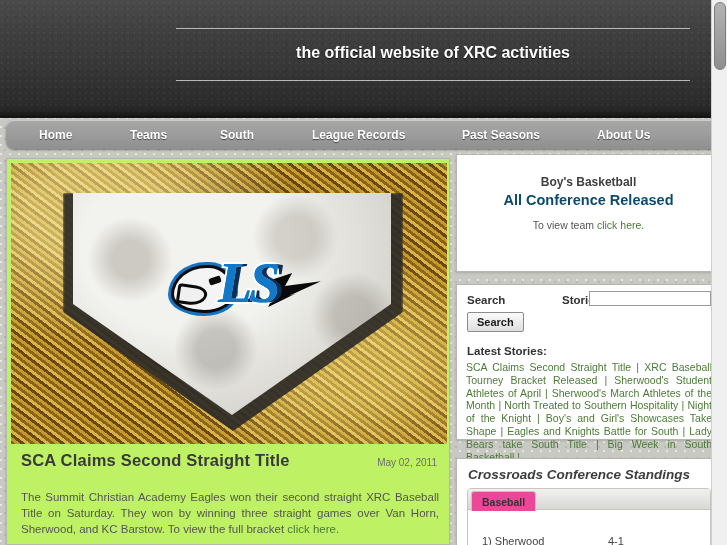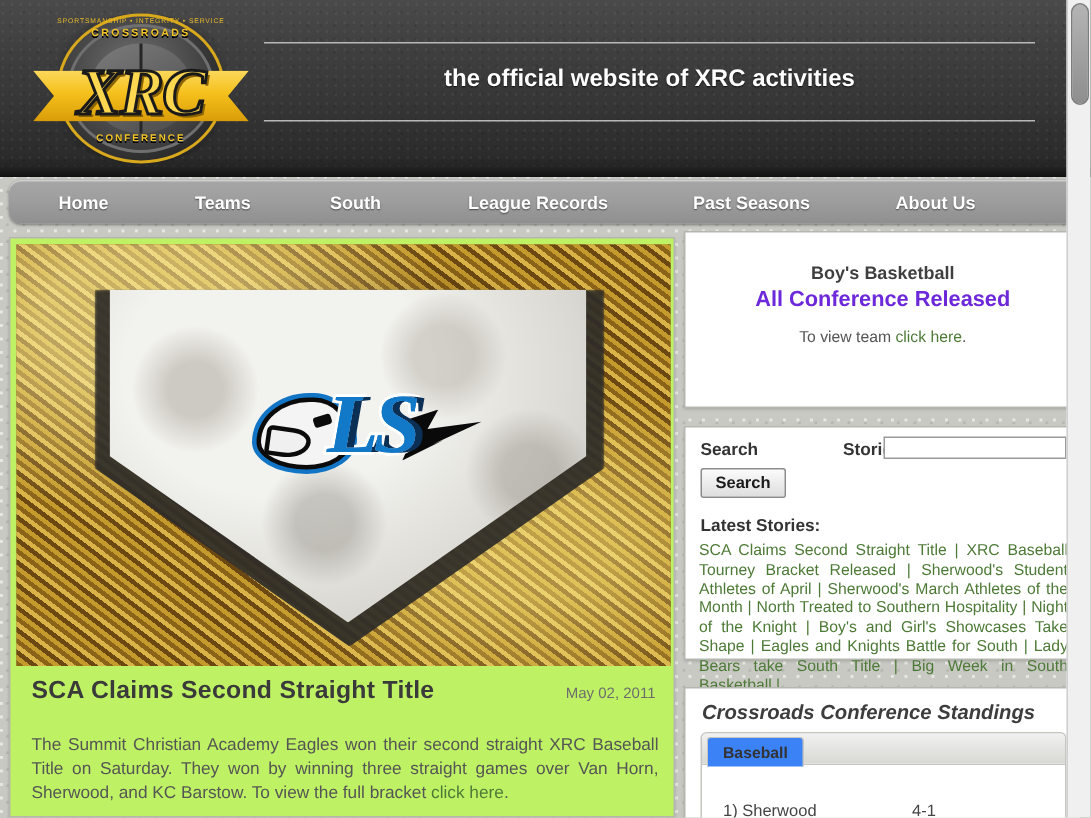--- a/index.html
+++ b/index.html
@@ -232,21 +232,21 @@
     background:#fff; border:1px solid #b6b6b1;
     box-shadow:0 1px 2px rgba(0,0,0,.15);
   }
   #panel-feature{ top:154px; height:118px; }
   #feature-line1{
     position:absolute; left:0; right:0; top:20px; text-align:center;
     font-size:12px; font-weight:bold; color:#3f3f3f;
   }
   #feature-line2{
     position:absolute; left:0; right:0; top:37px; text-align:center;
-    font-size:14.5px; font-weight:bold; color:#6d28d9;
+    font-size:14.5px; font-weight:bold; color:#0c4a6e;
   }
   #feature-sub{
     position:absolute; left:0; right:0; top:64px; text-align:center;
     font-size:10.5px; color:#555;
   }
   #feature-sub a{ color:#4d7a37; text-decoration:none; }
 
   #panel-search{ top:284px; height:156px; }
   #search-label{
     position:absolute; left:10px; top:9px;
@@ -292,21 +292,21 @@
   }
   #tabstrip{
     position:absolute; left:0; top:0; width:242px; height:21px;
     background:linear-gradient(180deg,#f1f1f1,#d8d8d4);
     border-bottom:1px solid #c6c6c1;
     border-radius:3px 3px 0 0;
   }
   #tab-baseball{
     position:absolute; left:3px; top:2px; height:20px; padding:0 10px;
     display:flex; align-items:center;
-    background:#3b82f6; border:1px solid #c6c6c1; border-bottom:none;
+    background:#ec4899; border:1px solid #c6c6c1; border-bottom:none;
     border-radius:3px 3px 0 0;
     font-size:10.5px; color:#333; font-weight:bold; cursor:pointer;
   }
   .standing-row{
     position:absolute; left:0; width:242px; height:21px;
     font-size:11px; color:#444;
   }
   .standing-row .rank{ position:absolute; left:14px; top:3px; }
   .standing-row .rec { position:absolute; left:140px; top:3px; }
 
@@ -320,31 +320,20 @@
     background:linear-gradient(180deg,#b4b4b4,#8e8e8e);
     border:1px solid #7d7d7d; border-radius:6px;
   }
 </style>
 </head>
 <body>
 
 <div id="header">
   <div id="header-noise"></div>
 
-  <div id="logo">
-    <div class="crest-shadow"></div>
-    <div class="crest-outer"></div>
-    <div class="crest-ring"></div>
-    <div class="crest-ball"></div>
-    <div class="crest-motto">SPORTSMANSHIP  •  INTEGRITY  •  SERVICE</div>
-    <div class="crest-txt-top">CROSSROADS</div>
-    <div class="crest-txt-bot">CONFERENCE</div>
-    <div class="ribbon"></div>
-    <div class="xrc-word">XRC</div>
-  </div>
 
   <div id="tagline-wrap">
     <div class="tag-rule r1"></div>
     <div id="tagline">the official website of XRC activities</div>
     <div class="tag-rule r2"></div>
   </div>
 </div>
 
 <nav id="nav">
   <a class="nav-item" id="nav-home">Home</a>

